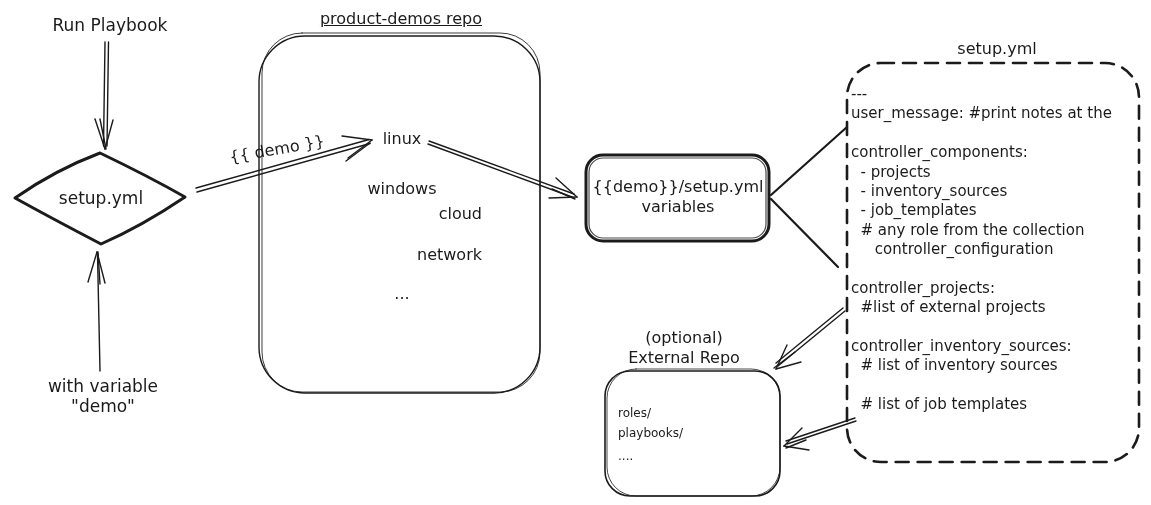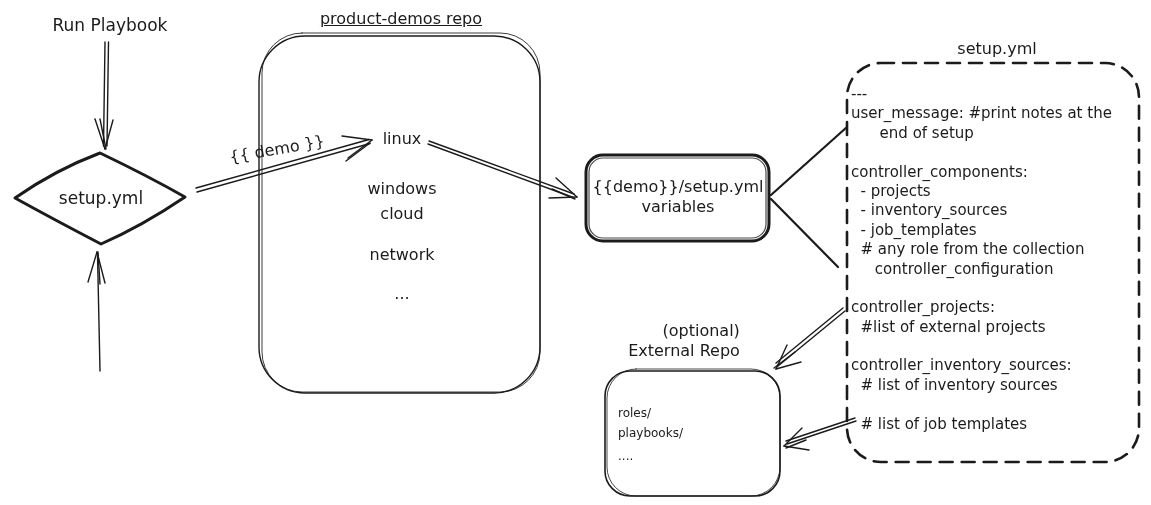--- a/index.html
+++ b/index.html
@@ -91,60 +91,63 @@
     </g>
 
     <rect stroke-width="1.6" x="605" y="371" width="175" height="125" rx="25"></rect>
     <rect stroke-width="1" opacity="0.8" x="607" y="369" width="173" height="127" rx="29"></rect>
   </svg>
 
   <div class="lbl ctr f17" style="left:110px;top:15px;">Run Playbook</div>
 
   <div class="lbl ctr f17" style="left:101px;top:188px;">setup.yml</div>
 
+  <div class="lbl ctr f17 two-line" style="left:103px;top:376px;">
+    <div>with variable</div>
+    <div>"demo"</div>
+  </div>
 
   <div class="lbl f16 demo-rot" style="left:277px;top:149px;">{{ demo }}</div>
 
   <div class="lbl ctr f16" style="left:401px;top:9px;text-decoration:underline;">product-demos repo</div>
 
   <div class="repo-item" style="top:129px;">linux</div>
   <div class="repo-item" style="top:179px;">windows</div>
-  <div class="repo-item" style="top:204px;">cloud</div>
-  <div class="repo-item" style="top:245px;">network</div>
+  <div class="repo-item" style="top:204px;text-align:right;">cloud</div>
+  <div class="repo-item" style="top:245px;text-align:right;">network</div>
   <div class="repo-item" style="top:284px;">...</div>
 
   <div class="lbl ctr f16 two-line" style="left:678px;top:177px;">
     <div>{{demo}}/setup.yml</div>
     <div>variables</div>
   </div>
 
   <div class="lbl ctr f16" style="left:997px;top:39px;">setup.yml</div>
 
   <div class="yaml-block">
     <div class="yaml-line">---</div>
     <div class="yaml-line">user_message: #print notes at the</div>
-    <div class="yaml-line">      end of setup</div>
     <div class="yaml-line"></div>
     <div class="yaml-line">controller_components:</div>
     <div class="yaml-line">  - projects</div>
     <div class="yaml-line">  - inventory_sources</div>
     <div class="yaml-line">  - job_templates</div>
     <div class="yaml-line">  # any role from the collection</div>
     <div class="yaml-line">     controller_configuration</div>
     <div class="yaml-line"></div>
     <div class="yaml-line">controller_projects:</div>
     <div class="yaml-line">  #list of external projects</div>
     <div class="yaml-line"></div>
     <div class="yaml-line">controller_inventory_sources:</div>
     <div class="yaml-line">  # list of inventory sources</div>
     <div class="yaml-line"></div>
     <div class="yaml-line">  # list of job templates</div>
   </div>
 
-  <div class="lbl ctr f16 two-line" style="left:684px;top:321px;text-align:right;">
+  <div class="lbl ctr f16 two-line" style="left:684px;top:328px;">
     <div>(optional)</div>
     <div>External Repo</div>
   </div>
 
   <div class="lbl ext-lines" style="left:618px;top:403px;">
     <div>roles/</div>
     <div>playbooks/</div>
     <div style="margin-top:3px;">....</div>
   </div>
 

